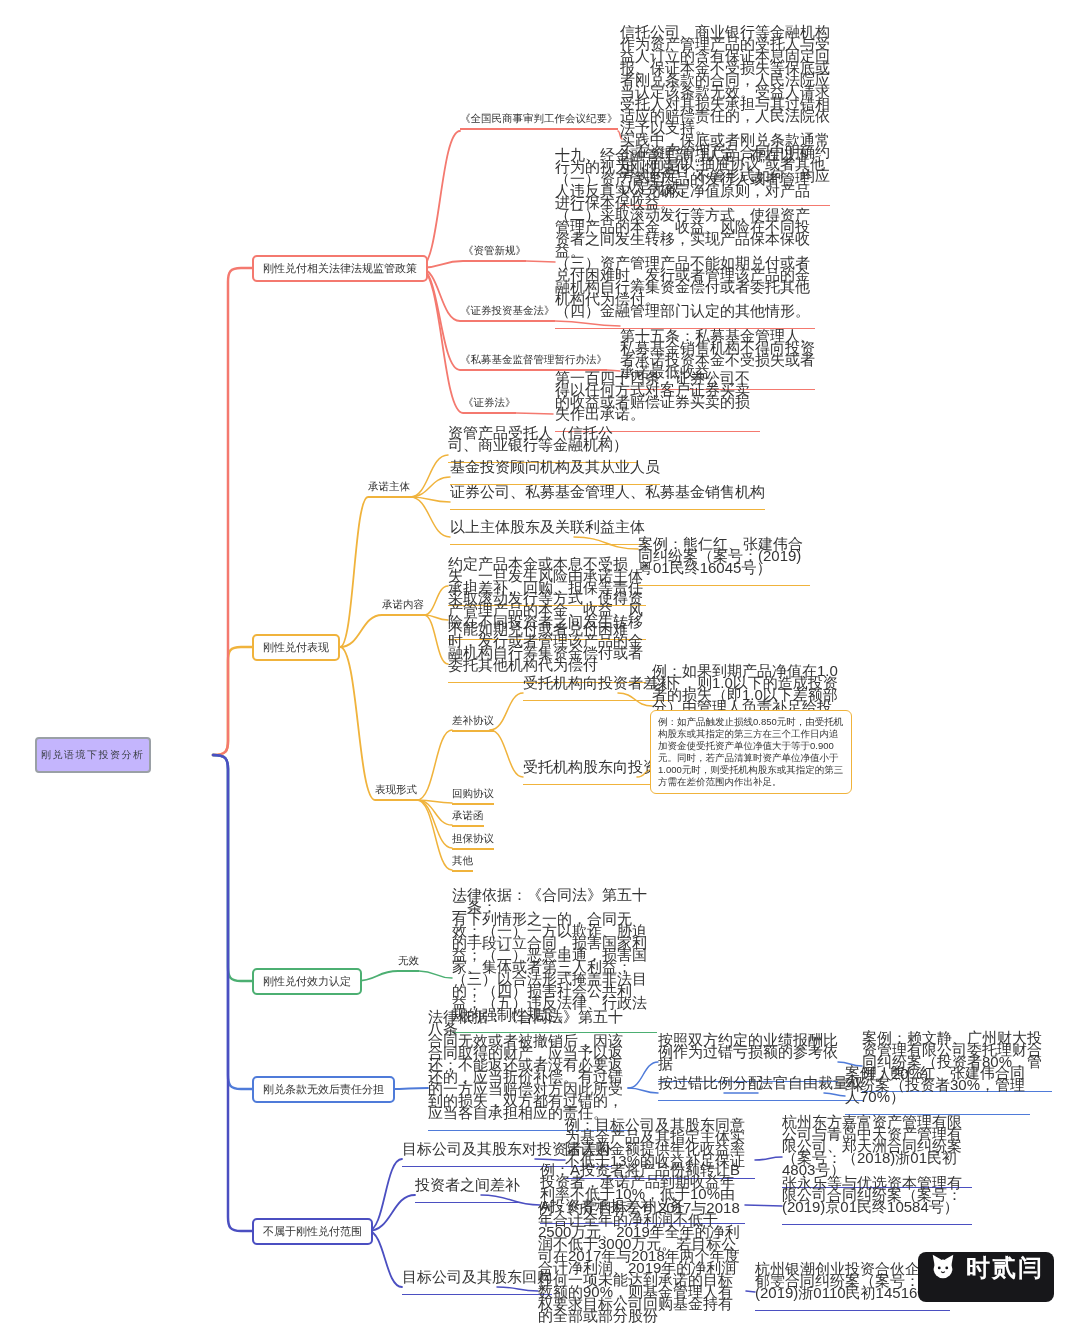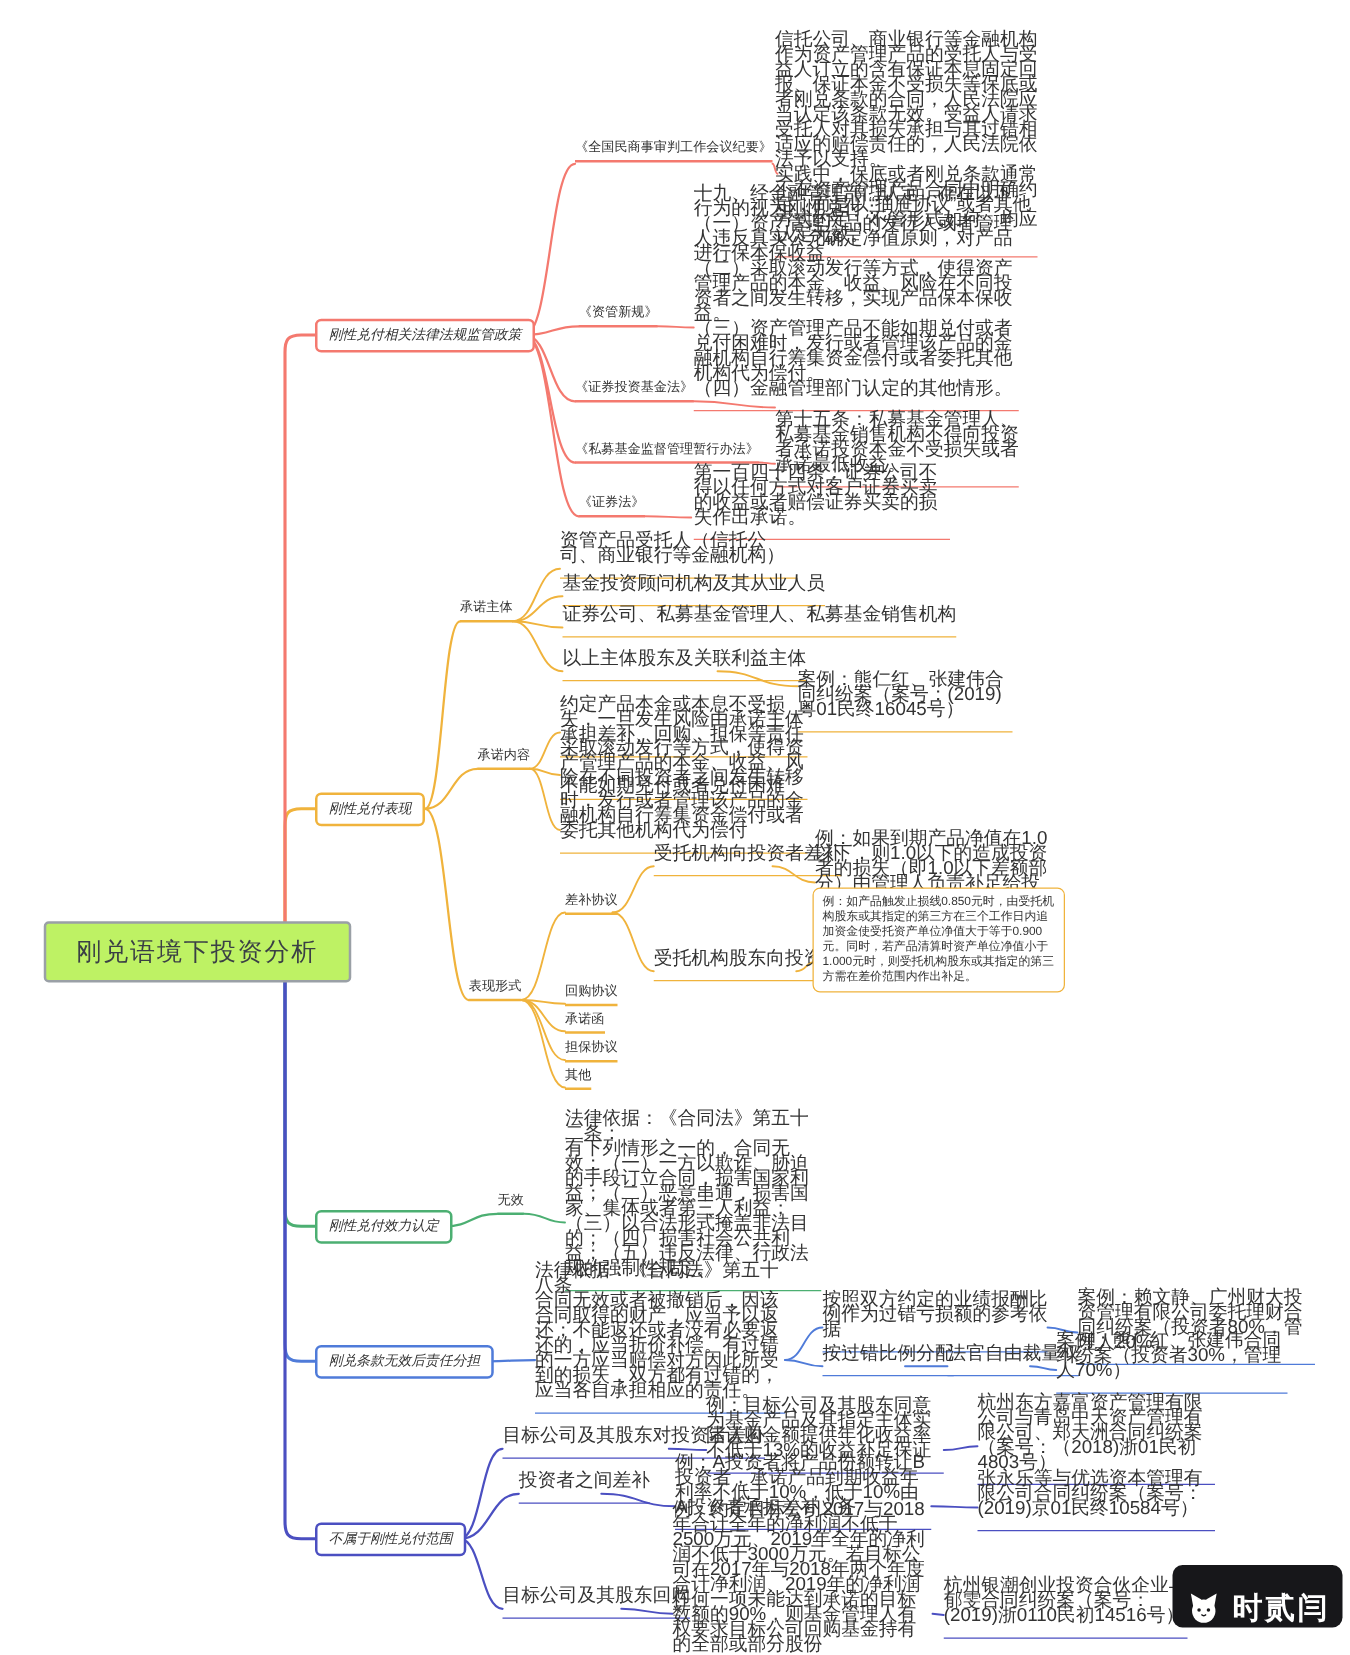--- a/index.html
+++ b/index.html
@@ -1,32 +1,32 @@
 <!DOCTYPE html>
 <html><head>
 <meta charset="utf-8">
 <style>
   html,body{margin:0;padding:0;background:#fff;}
   .canvas{position:relative;width:1080px;height:1324px;background:#ffffff;overflow:hidden;
           font-family:"Liberation Sans","DejaVu Sans",sans-serif;color:#333;}
   svg.wires{position:absolute;left:0;top:0;z-index:0;}
   .nd{position:absolute;z-index:1;}
-  .rootbx{background:#bef264;border:2px solid #9aa0a6;border-radius:4px;padding:9px 24px;
-          font-size:20px;letter-spacing:1.5px;color:#3a3f45;white-space:nowrap;}
+  .rootbx{background:#c4b5fd;border:2px solid #9aa0a6;border-radius:4px;padding:9px 4px;
+          font-size:10px;letter-spacing:1.5px;color:#3a3f45;white-space:nowrap;}
   .bx{background:#fff;border:2px solid;border-radius:5px;padding:5px 9px;font-size:11px;
-      line-height:13px;white-space:nowrap;font-style:italic;}
+      line-height:13px;white-space:nowrap;}
   .lbl{font-size:10.5px;line-height:13px;padding-bottom:3px;border-bottom:2px solid;white-space:nowrap;}
   .tx{font-size:15px;line-height:12px;padding-bottom:11px;border-bottom:1.5px solid;white-space:pre-line;}
   .tx1{white-space:nowrap;}
   .bxd{font-size:9.5px;line-height:12px;padding:5px 7px;border:1.5px solid;border-radius:6px;
        background:#fff;white-space:pre-line;}
   .c-red{border-color:#f4796f;} .c-org{border-color:#f0b33c;} .c-grn{border-color:#4caf72;}
   .c-blu{border-color:#4f7bd9;} .c-ind{border-color:#4b4fc1;}
   .wm{position:absolute;left:918px;top:1252px;width:136px;height:50px;background:#17171a;
-      border-radius:8px;display:flex;align-items:flex-end;justify-content:center;gap:8px;z-index:2;margin-left:20px;}
+      border-radius:8px;display:flex;align-items:flex-start;justify-content:center;gap:8px;z-index:2;}
   .wm-text{color:#fff;font-size:24px;font-weight:bold;letter-spacing:2px;}
 </style>
 </head>
 <body>
 
 <div class="canvas">
 
   <svg class="wires" width="1080" height="1324" fill="none" stroke-linecap="round">
 
     <path stroke="#f0b33c" stroke-width="2.5" d="M213 755 C226 755 228 751 228 741 L228 661 C228 651 230 647 241 647 L252 647"></path>

